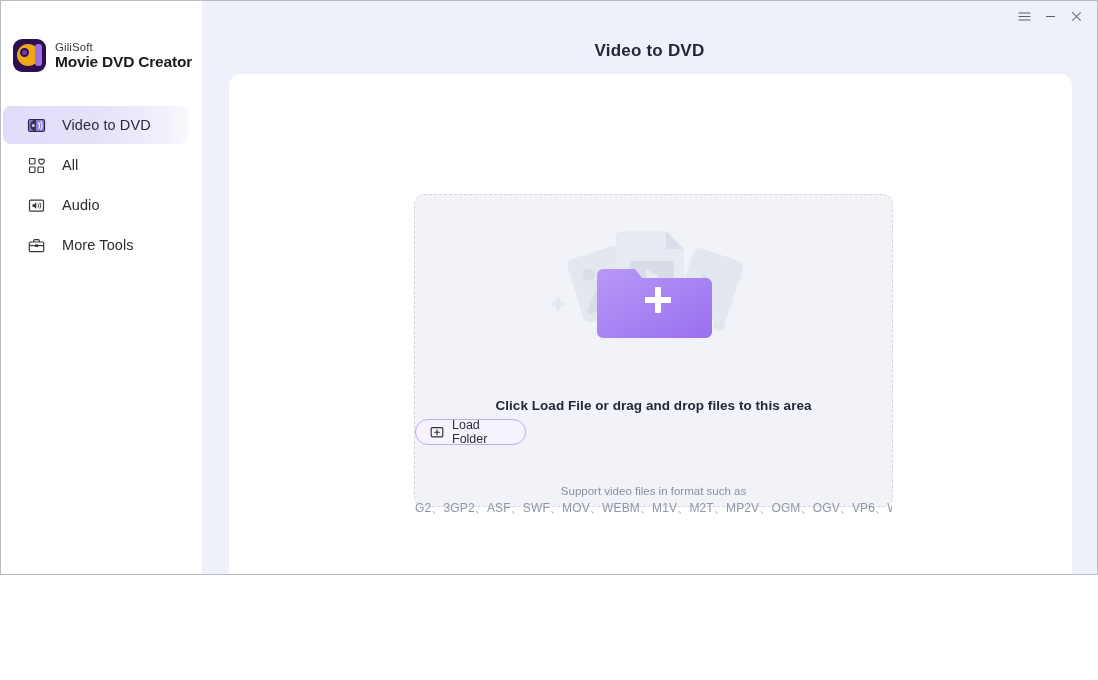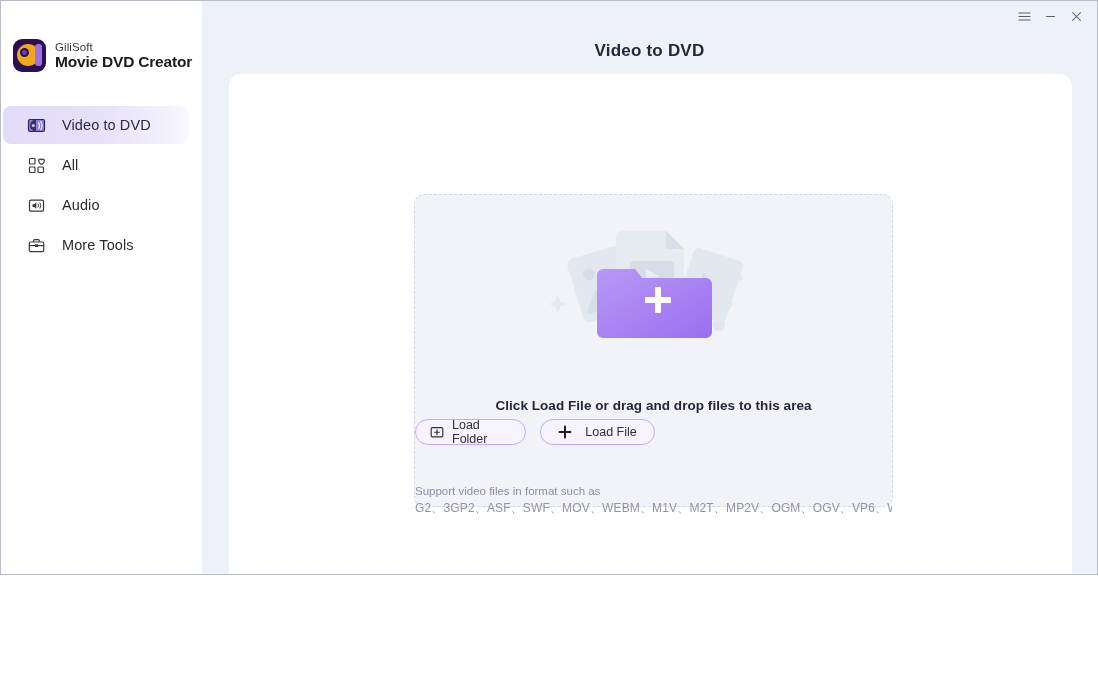--- a/index.html
+++ b/index.html
@@ -209,21 +209,21 @@
     color: #2f2f38;
     cursor: pointer;
     padding: 0 14px;
   }
   .dz-btn.folder { width: 111px; }
   .dz-btn.file { width: 115px; gap: 13px; }
   .dz-btn svg { display: block; flex: none; }
   .dz-support {
     position: absolute;
     left: 0; right: 0; top: 288px;
-    text-align: left;
+    text-align: center;
     font-size: 11.5px;
     color: #8a909e;
     line-height: 17px;
   }
   .dz-formats {
     position: absolute;
     left: 0; right: 0; top: 305px;
     text-align: center;
     font-size: 12px;
     color: #8f95a3;
@@ -384,28 +384,20 @@
       <div class="dz-buttons">
         <div class="dz-btn folder">
           <span>
             <svg width="14" height="14" viewBox="0 0 14 14">
               <rect x="1.2" y="2.6" width="11.6" height="9.3" rx="1.2" fill="none" stroke="#2f2f38" stroke-width="1.15"></rect>
               <path d="M4.6 7.25h4.8M7 4.85v4.8" stroke="#2f2f38" stroke-width="1.15" stroke-linecap="round"></path>
             </svg>
           </span>
           <span>Load Folder</span>
         </div>
-        <div class="dz-btn file">
-          <span>
-            <svg width="14" height="14" viewBox="0 0 14 14">
-              <path d="M7 1.6v10.8M1.6 7h10.8" stroke="#1d1d22" stroke-width="2" stroke-linecap="round"></path>
-            </svg>
-          </span>
-          <span>Load File</span>
-        </div>
       </div>
 
       <div class="dz-support">Support video files in format such as</div>
       <div class="dz-formats">G2、3GP2、ASF、SWF、MOV、WEBM、M1V、M2T、MP2V、OGM、OGV、VP6、WM、</div>
 
     </div>
   </div>
 
 </div>
 

